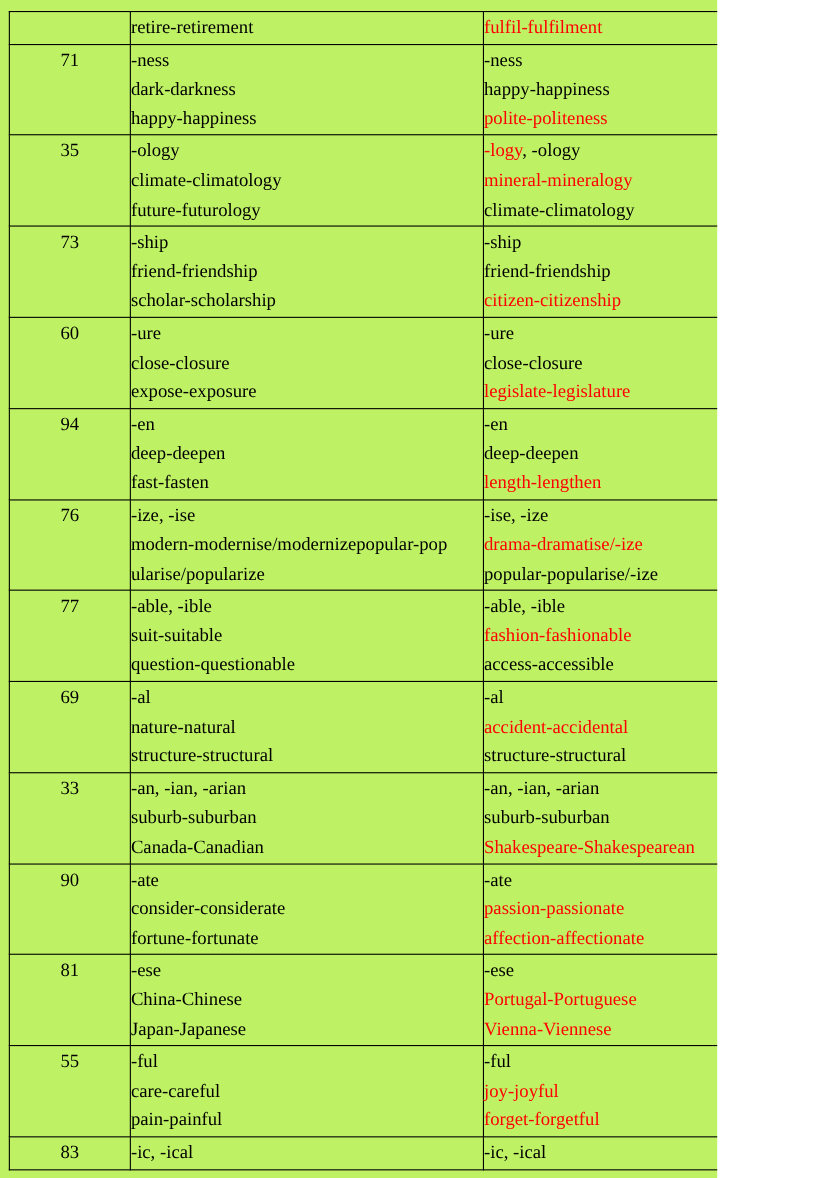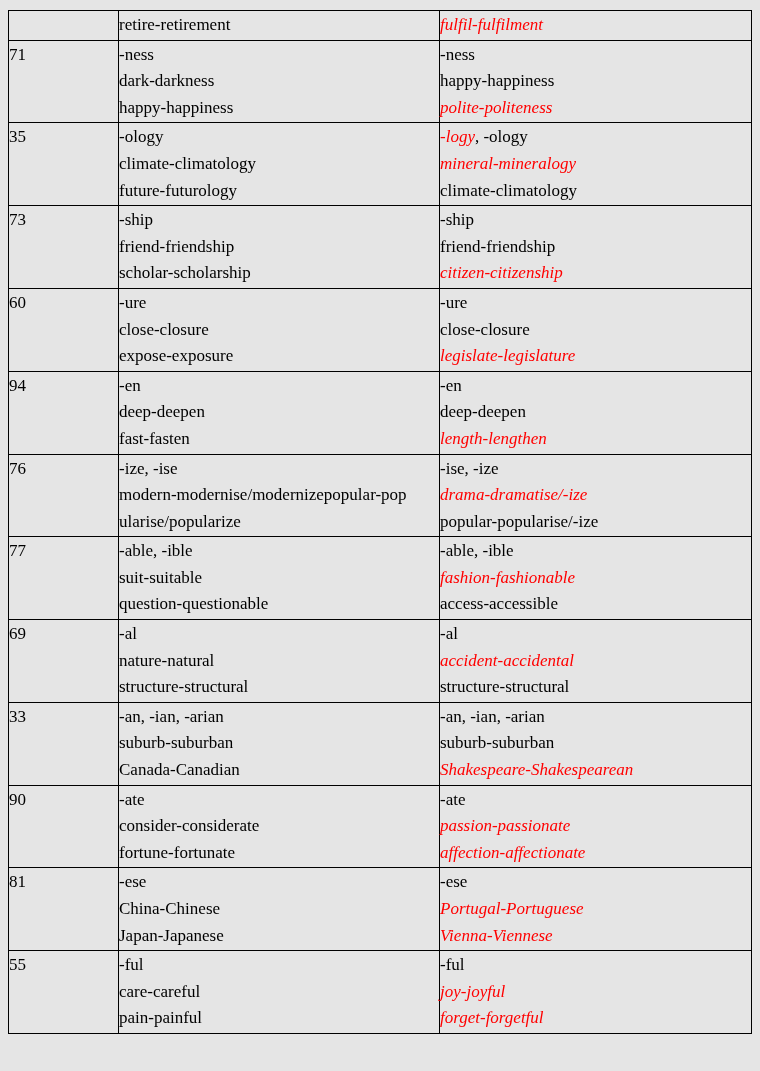--- a/index.html
+++ b/index.html
@@ -2,57 +2,57 @@
 <html><head>
 <meta charset="utf-8">
 <style>
   html, body {
     margin: 0;
     padding: 0;
     background: #ffffff;
   }
   .page {
     position: relative;
-    width: 760px;
+    width: 652px;
     height: 1071px;
-    background: #e5e5e5;
+    background: #bef264;
     overflow: hidden;
     font-family: "Liberation Serif", "DejaVu Serif", serif;
   }
   table.grid {
     position: absolute;
     left: 8px;
     top: 10px;
     width: 744px;
     border-collapse: collapse;
     table-layout: fixed;
   }
   table.grid td {
     border: 1.5px solid #000000;
     vertical-align: top;
     padding: 1px 0 1px 0;
   }
   td.num-cell {
     width: 109px;
-    text-align: left;
+    text-align: center;
   }
   td.left-cell {
     width: 320px;
     padding-left: 8px;
   }
   td.right-cell {
     padding-left: 7px;
   }
   .line {
     font-size: 17px;
     line-height: 26.6px;
     white-space: nowrap;
     color: #000000;
   }
-  .seg.red { color: #ff0000; font-style: italic; }
+  .seg.red { color: #ff0000; }
   .seg.blk { color: #000000; }
 </style>
 </head>
 <body>
 
 <div class="page">
   <table class="grid">
     <tbody>
         <tr>
           <td class="num-cell">
@@ -238,15 +238,26 @@
             <div class="line"><span class="seg blk">-ful</span></div>
             <div class="line"><span class="seg blk">care-careful</span></div>
             <div class="line"><span class="seg blk">pain-painful</span></div>
           </td>
           <td class="right-cell">
             <div class="line"><span class="seg blk">-ful</span></div>
             <div class="line"><span class="seg red">joy-joyful</span></div>
             <div class="line"><span class="seg red">forget-forgetful</span></div>
           </td>
         </tr>
+        <tr>
+          <td class="num-cell">
+            <div class="line">83</div>
+          </td>
+          <td class="left-cell">
+            <div class="line"><span class="seg blk">-ic, -ical</span></div>
+          </td>
+          <td class="right-cell">
+            <div class="line"><span class="seg blk">-ic, -ical</span></div>
+          </td>
+        </tr>
       </tbody>
   </table>
 </div>
 
 </body></html>

